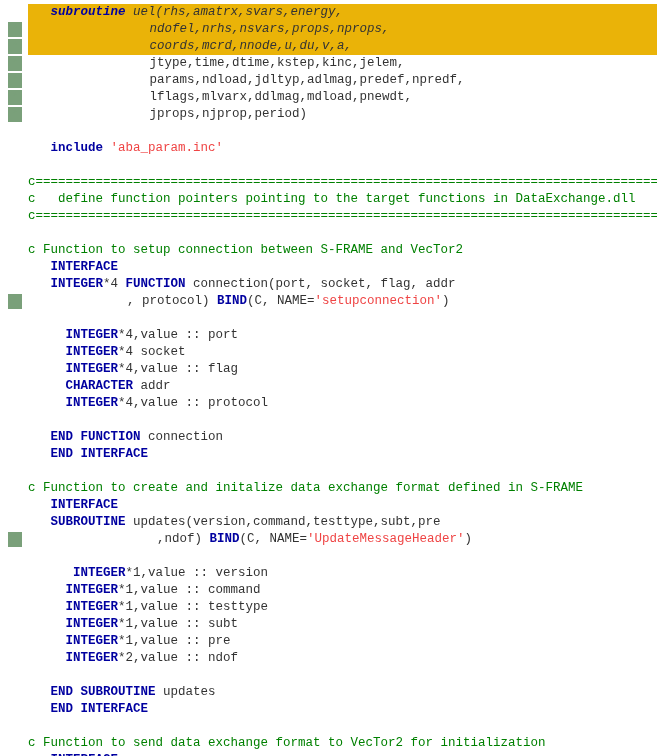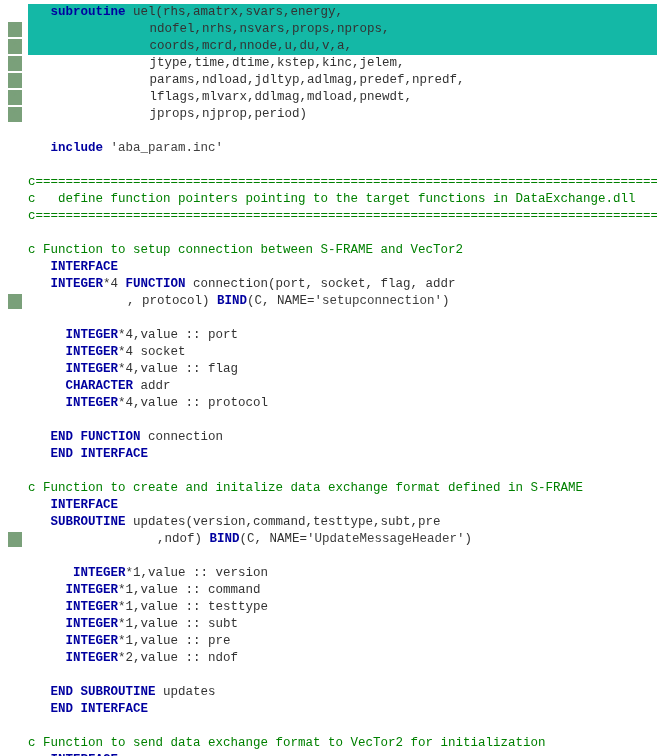--- a/index.html
+++ b/index.html
@@ -13,22 +13,22 @@
     width: 657px;
   }
   .code-container {
     white-space: pre;
     padding-left: 28px;
     padding-top: 4px;
     overflow: hidden;
   }
   .kw   { color: #0000a0; font-weight: bold; }   
   .plain{ color: #333333; }                      
-  .str  { color: #404040; }                      
+  .str  { color: #ef4444; }                      
   .cmt  { color: #008000; }                      
   .cont { display:inline-block; width:14px; margin-left:-20px; background:#7aa07a; color:#7aa07a; font-size:11px; text-align:center; }
   .line { display:block; min-height:17px; }
-  .hl   { background:#14b8a6; }
+  .hl   { background:#eab308;font-style:italic; }
 </style>
 </head>
 <body>
 
 <div class="code-container" id="code"><span class="line hl"><span class="plain">   </span><span class="kw">subroutine</span><span class="plain"> uel(rhs,amatrx,svars,energy,</span></span><span class="line hl"><span class="cont">*</span><span class="plain">                 ndofel,nrhs,nsvars,props,nprops,</span></span><span class="line hl"><span class="cont">*</span><span class="plain">                 coords,mcrd,nnode,u,du,v,a,</span></span><span class="line"><span class="cont">*</span><span class="plain">                 jtype,time,dtime,kstep,kinc,jelem,</span></span><span class="line"><span class="cont">*</span><span class="plain">                 params,ndload,jdltyp,adlmag,predef,npredf,</span></span><span class="line"><span class="cont">*</span><span class="plain">                 lflags,mlvarx,ddlmag,mdload,pnewdt,</span></span><span class="line"><span class="cont">*</span><span class="plain">                 jprops,njprop,period)</span></span><span class="line"><span class="plain"></span></span><span class="line"><span class="plain">   </span><span class="kw">include</span><span class="plain"> </span><span class="str">'aba_param.inc'</span></span><span class="line"><span class="plain"></span></span><span class="line"><span class="cmt">c=================================================================================================</span></span><span class="line"><span class="cmt">c   define function pointers pointing to the target functions in DataExchange.dll</span></span><span class="line"><span class="cmt">c=================================================================================================</span></span><span class="line"><span class="plain"></span></span><span class="line"><span class="cmt">c Function to setup connection between S-FRAME and VecTor2</span></span><span class="line"><span class="plain">   </span><span class="kw">INTERFACE</span></span><span class="line"><span class="plain">   </span><span class="kw">INTEGER</span><span class="plain">*4 </span><span class="kw">FUNCTION</span><span class="plain"> connection(port, socket, flag, addr</span></span><span class="line"><span class="cont">*</span><span class="plain">              , protocol) </span><span class="kw">BIND</span><span class="plain">(C, NAME=</span><span class="str">'setupconnection'</span><span class="plain">)</span></span><span class="line"><span class="plain"></span></span><span class="line"><span class="plain">     </span><span class="kw">INTEGER</span><span class="plain">*4,value :: port</span></span><span class="line"><span class="plain">     </span><span class="kw">INTEGER</span><span class="plain">*4 socket</span></span><span class="line"><span class="plain">     </span><span class="kw">INTEGER</span><span class="plain">*4,value :: flag</span></span><span class="line"><span class="plain">     </span><span class="kw">CHARACTER</span><span class="plain"> addr</span></span><span class="line"><span class="plain">     </span><span class="kw">INTEGER</span><span class="plain">*4,value :: protocol</span></span><span class="line"><span class="plain"></span></span><span class="line"><span class="plain">   </span><span class="kw">END FUNCTION</span><span class="plain"> connection</span></span><span class="line"><span class="plain">   </span><span class="kw">END INTERFACE</span></span><span class="line"><span class="plain"></span></span><span class="line"><span class="cmt">c Function to create and initalize data exchange format defined in S-FRAME</span></span><span class="line"><span class="plain">   </span><span class="kw">INTERFACE</span></span><span class="line"><span class="plain">   </span><span class="kw">SUBROUTINE</span><span class="plain"> updates(version,command,testtype,subt,pre</span></span><span class="line"><span class="cont">*</span><span class="plain">                  ,ndof) </span><span class="kw">BIND</span><span class="plain">(C, NAME=</span><span class="str">'UpdateMessageHeader'</span><span class="plain">)</span></span><span class="line"><span class="plain"></span></span><span class="line"><span class="plain">      </span><span class="kw">INTEGER</span><span class="plain">*1,value :: version</span></span><span class="line"><span class="plain">     </span><span class="kw">INTEGER</span><span class="plain">*1,value :: command</span></span><span class="line"><span class="plain">     </span><span class="kw">INTEGER</span><span class="plain">*1,value :: testtype</span></span><span class="line"><span class="plain">     </span><span class="kw">INTEGER</span><span class="plain">*1,value :: subt</span></span><span class="line"><span class="plain">     </span><span class="kw">INTEGER</span><span class="plain">*1,value :: pre</span></span><span class="line"><span class="plain">     </span><span class="kw">INTEGER</span><span class="plain">*2,value :: ndof</span></span><span class="line"><span class="plain"></span></span><span class="line"><span class="plain">   </span><span class="kw">END SUBROUTINE</span><span class="plain"> updates</span></span><span class="line"><span class="plain">   </span><span class="kw">END INTERFACE</span></span><span class="line"><span class="plain"></span></span><span class="line"><span class="cmt">c Function to send data exchange format to VecTor2 for initialization</span></span><span class="line"><span class="plain">   </span><span class="kw">INTERFACE</span></span></div>
 
 </body></html>

